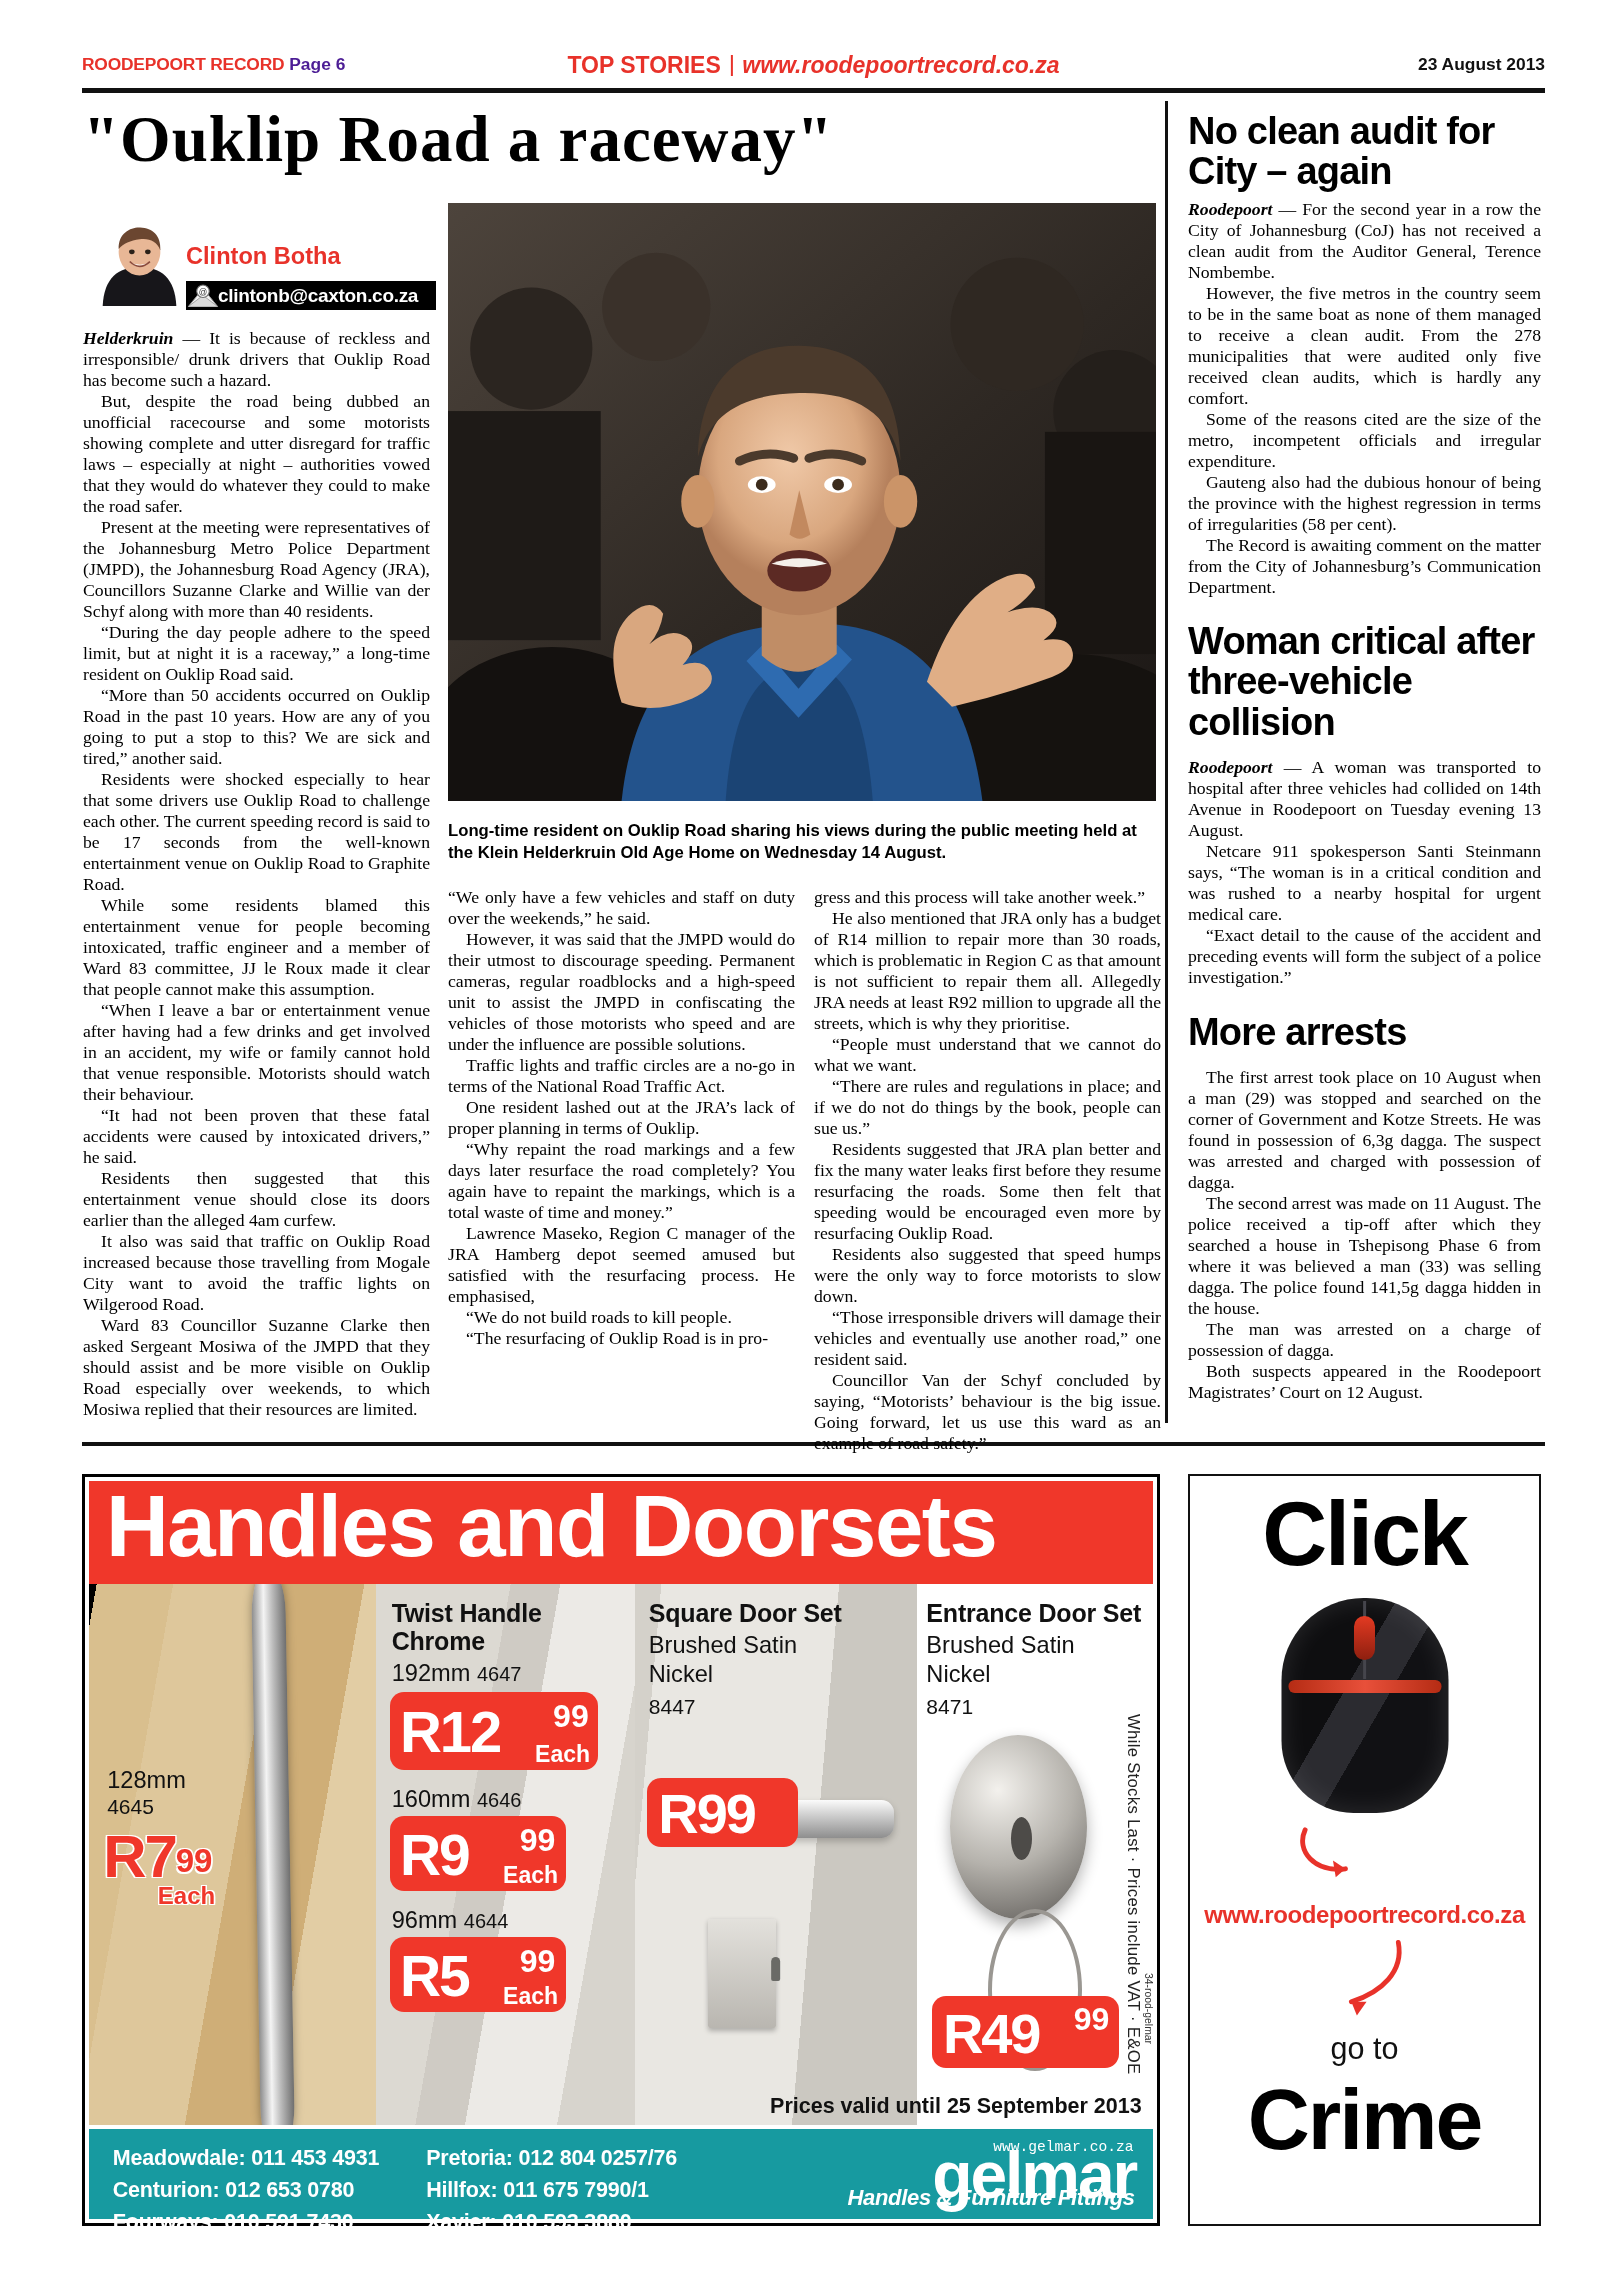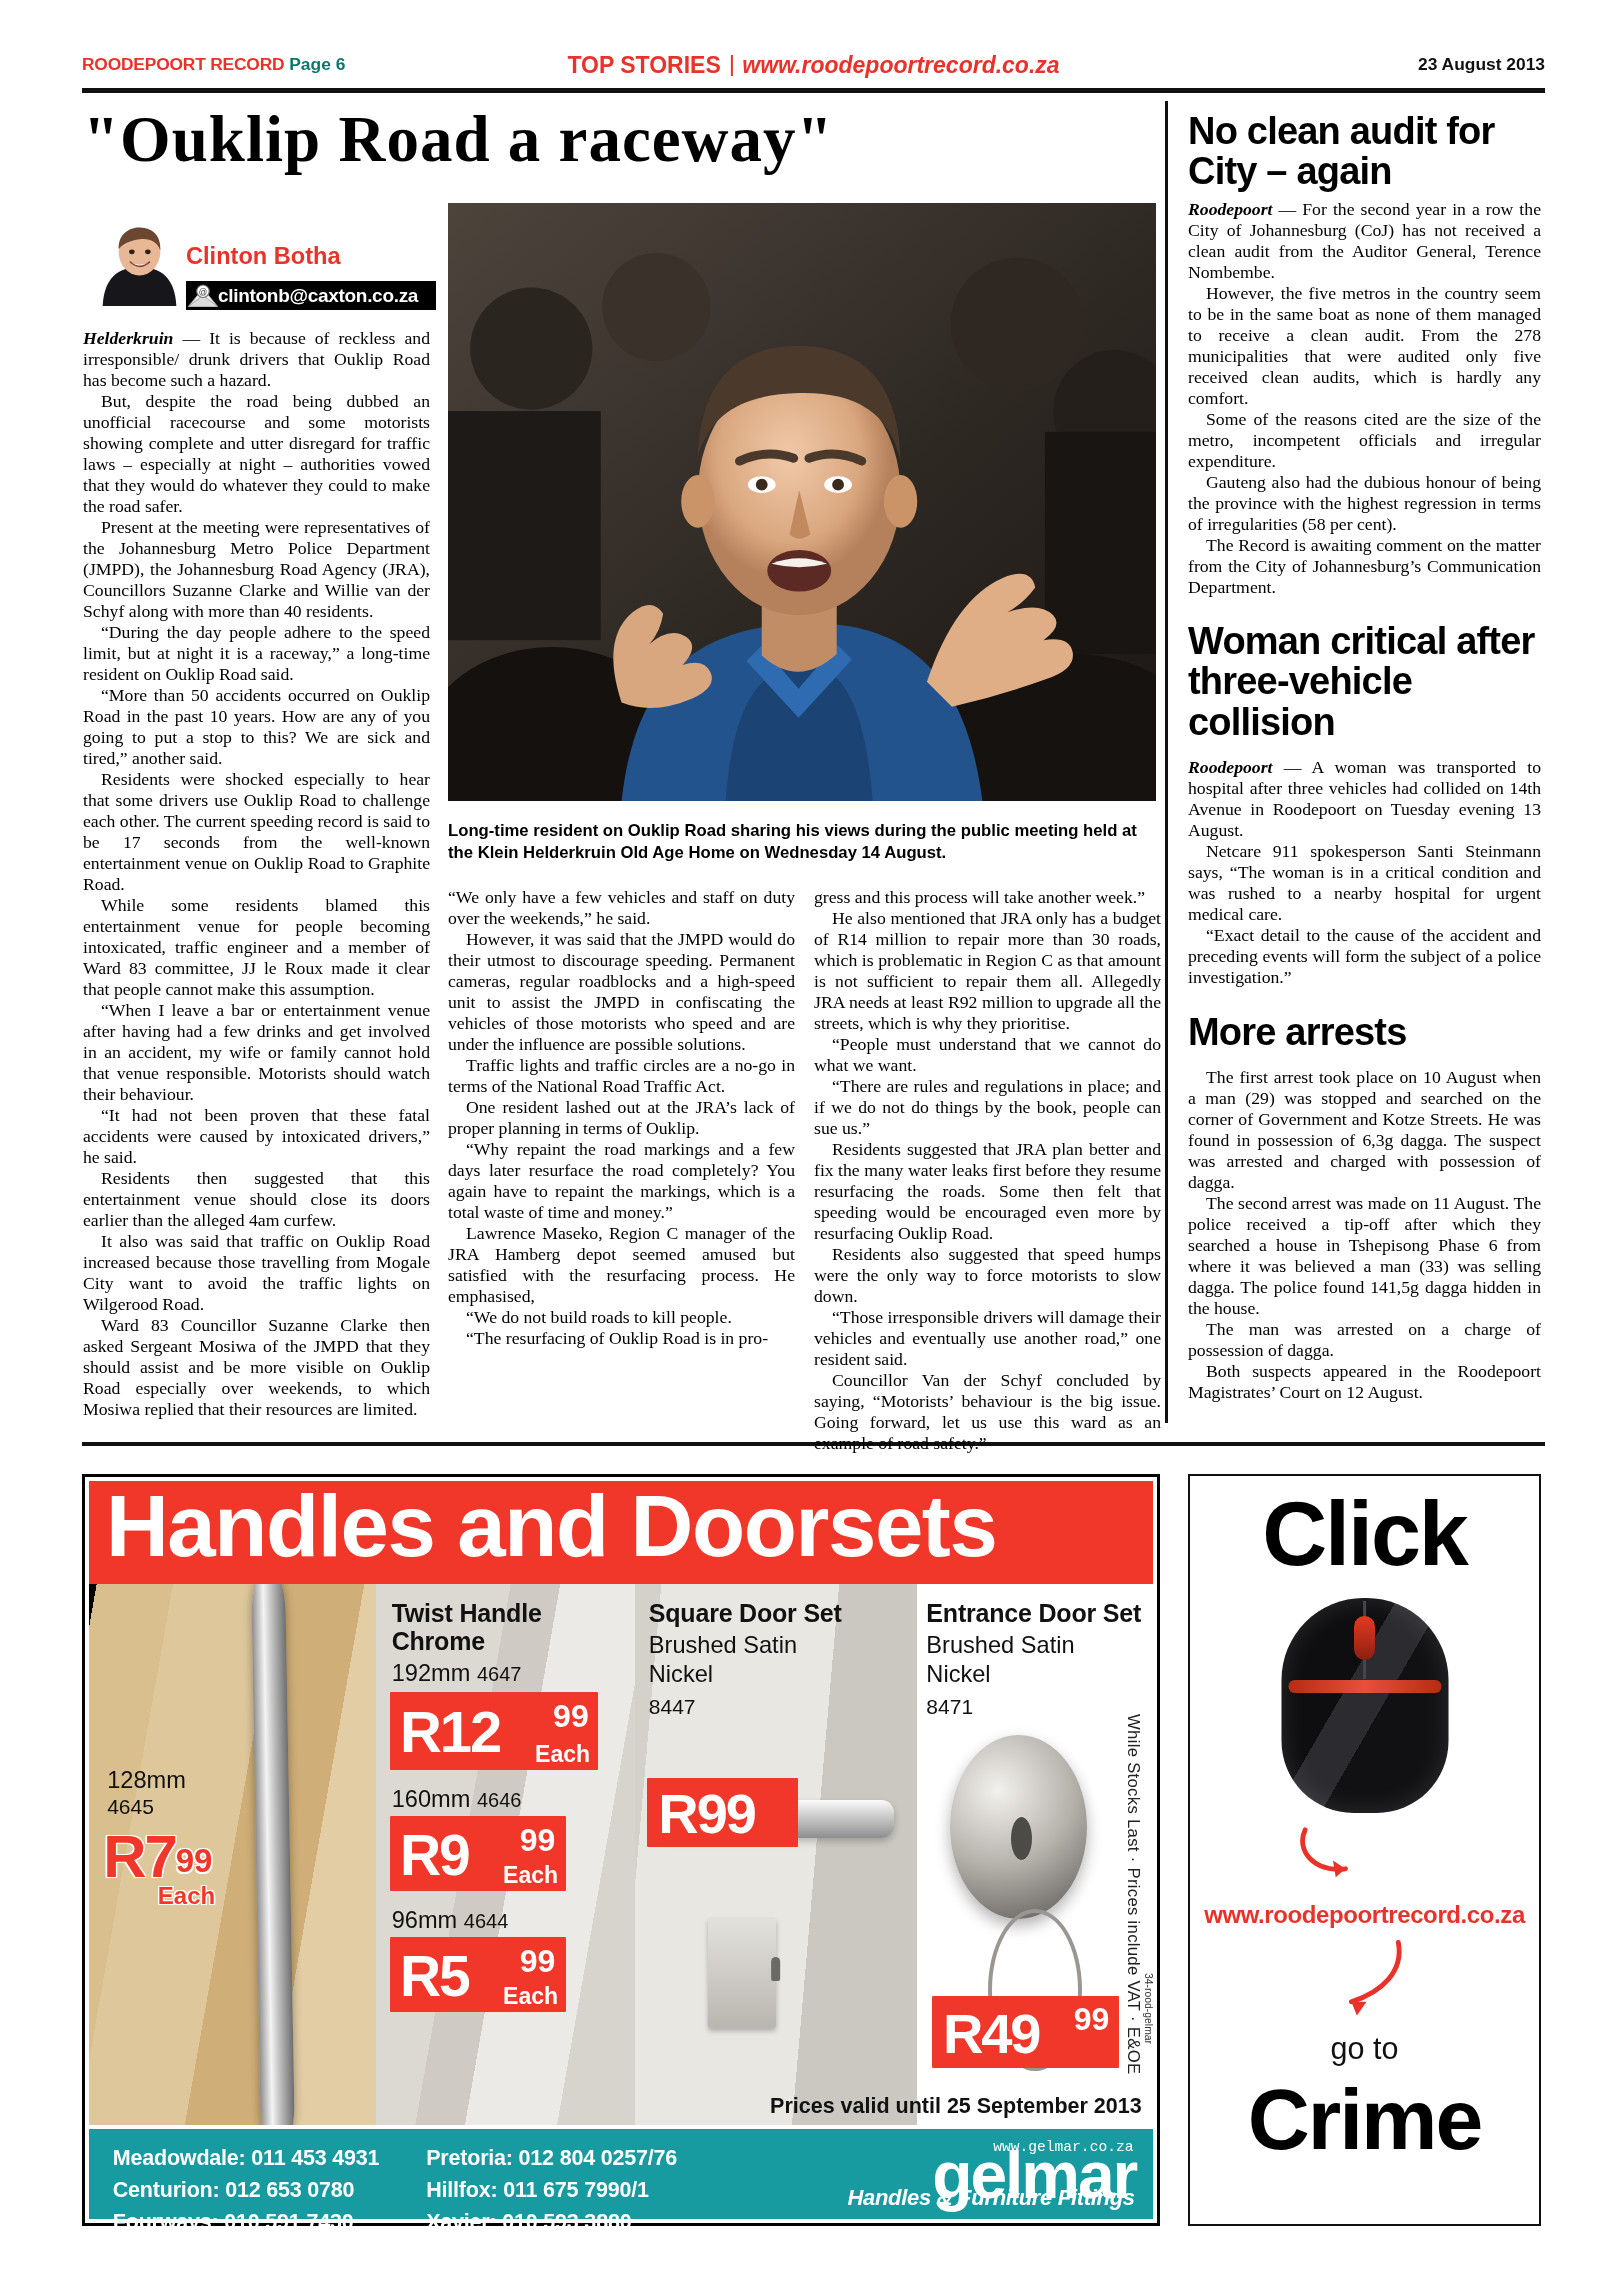--- a/index.html
+++ b/index.html
@@ -6,21 +6,21 @@
   *{box-sizing:border-box;}
   .page{
     width:1624px;height:2295px;background:#fff;position:relative;
     font-family:"Liberation Serif", serif;overflow:hidden;
   }
 
   
   .masthead{position:absolute;left:82px;top:54px;width:1463px;height:32px;}
   .mh-left{position:absolute;left:0;top:0;font-family:"Liberation Sans",sans-serif;font-size:17.4px;}
   .mh-left .rr{color:#e8322a;font-weight:bold;letter-spacing:-0.2px;}
-  .mh-left .pg{color:#0f766e;font-weight:bold;}
+  .mh-left .pg{color:#4c1d95;font-weight:bold;}
   .mh-center{position:absolute;left:50%;transform:translateX(-50%);top:-2.1px;white-space:nowrap;
     font-family:"Liberation Sans",sans-serif;font-size:23px;font-weight:bold;color:#e8322a;}
   .mh-center .sep{display:inline-block;width:2.1px;height:21px;background:#e8322a;vertical-align:-2.8px;margin:0 9.7px;}
   .mh-center .url{font-style:italic;}
   .mh-right{position:absolute;right:0;top:0;font-family:"Liberation Sans",sans-serif;
     font-size:17.4px;font-weight:bold;color:#111;}
   .rule-top{position:absolute;left:82px;top:88px;width:1463px;height:4.9px;background:#111;}
 
   
   .vdiv{position:absolute;background:#111;}
@@ -89,21 +89,21 @@
   .knob{position:absolute;left:14%;top:28%;width:58%;height:34%;border-radius:50%;
     background:radial-gradient(circle at 35% 30%,#f3f1ed,#b5b2ac 48%,#6d6a66 88%);box-shadow:0 7px 15.3px rgba(0,0,0,.3);}
   .knobkey{position:absolute;left:40%;top:43%;width:9%;height:8%;border-radius:50%;background:#4d4b48;}
   .keyring{position:absolute;left:30%;top:60%;width:40%;height:30%;border:4.9px solid #9a9792;border-radius:50%;}
 
   .ad-label{position:absolute;font-family:"Liberation Sans",sans-serif;color:#111;}
   .lbl-title{font-weight:bold;font-size:25px;line-height:28px;letter-spacing:-0.2px;}
   .lbl-sub{font-size:23.6px;line-height:28px;}
   .lbl-code{font-size:21px;line-height:25px;}
 
-  .pricetag{position:absolute;background:#f0372a;border-radius:1px;color:#fff;
+  .pricetag{position:absolute;background:#f0372a;border-radius:14px;color:#fff;
     font-family:"Liberation Sans",sans-serif;font-weight:bold;line-height:1;}
   .pt-each{font-size:23px;position:absolute;right:8.3px;bottom:4.2px;}
 
   .pricetag-plain{position:absolute;color:#f0372a;font-family:"Liberation Sans",sans-serif;
     font-weight:bold;line-height:1;text-shadow:1.4px 1.4px 0 #fff,-1.4px 1.4px 0 #fff,1.4px -1.4px 0 #fff,-1.4px -1.4px 0 #fff;}
 
   .vat-text{position:absolute;right:9.7px;top:130px;writing-mode:vertical-rl;
     font-family:"Liberation Sans",sans-serif;font-size:16.7px;color:#222;letter-spacing:0.3px;}
   .sku-text{position:absolute;right:8.3px;font-family:"Liberation Sans",sans-serif;
     font-size:10.4px;color:#333;writing-mode:vertical-rl;}

